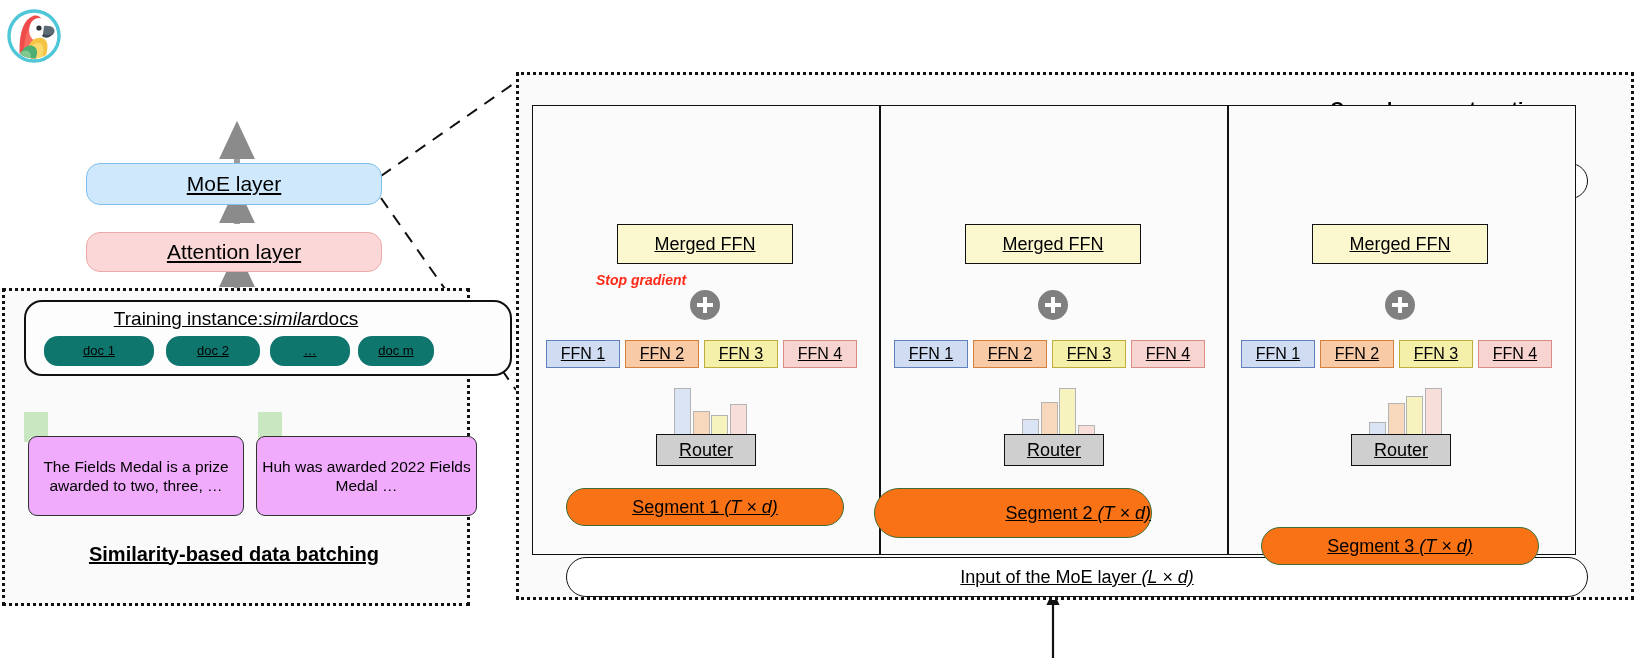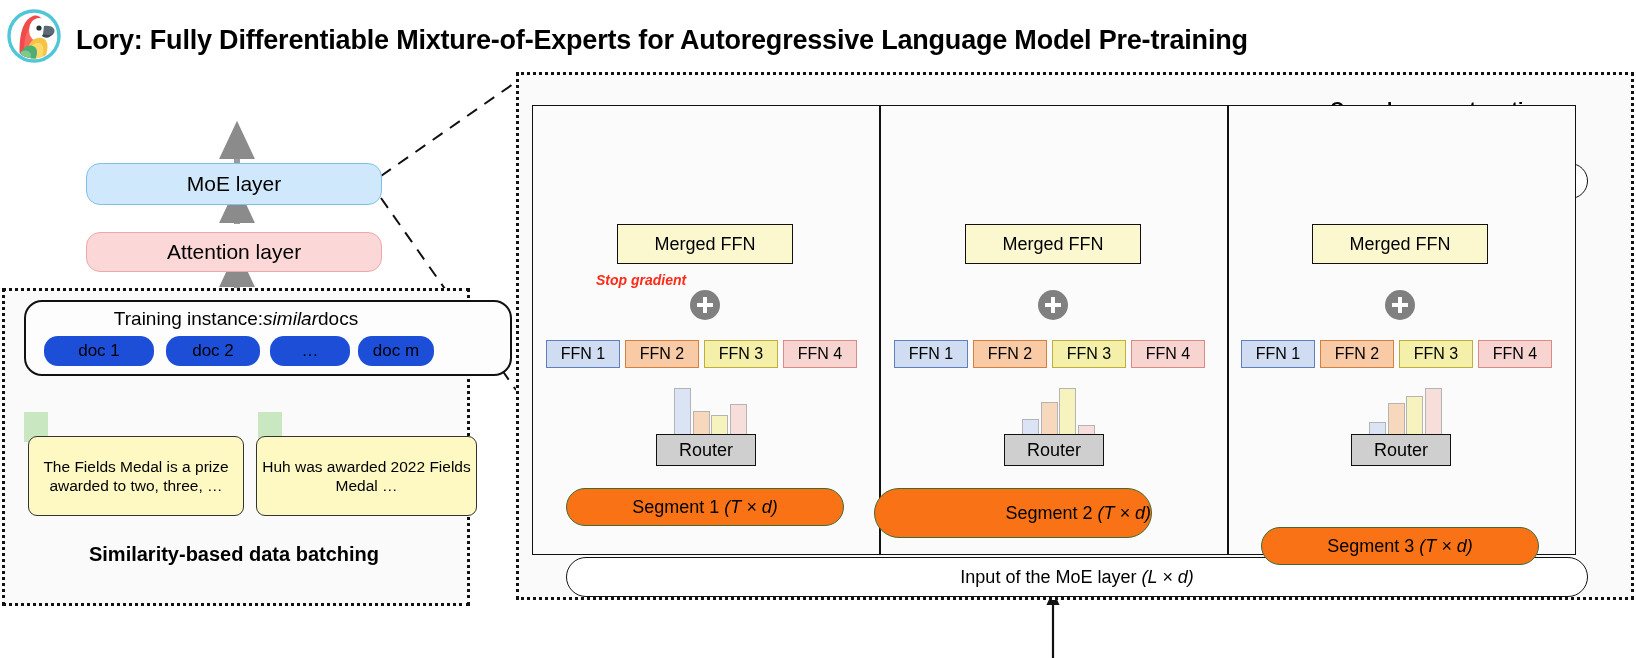--- a/index.html
+++ b/index.html
@@ -11,35 +11,35 @@
   .abs{position:absolute;}
 
   
   #header{left:0;top:0;width:1636px;height:72px;}
   #logo{left:6px;top:8px;width:56px;height:56px;}
   #title{left:76px;top:18px;height:44px;display:flex;align-items:center;
          font-size:27px;font-weight:bold;letter-spacing:-0.2px;white-space:nowrap;}
 
   
   .rbox{box-sizing:border-box;display:flex;align-items:center;justify-content:center;
-        text-align:center;line-height:1.15;}
+        text-align:center;line-height:1.15;text-decoration:underline;}
   .pill{border-radius:14px;border:1.6px solid #5a5a5a;}
 
   .moe{background:#cfe8fb;border:1.8px solid #7fc0ea;font-size:21px;}
   .attn{background:#fbd7d7;border:1.8px solid #eda9a9;font-size:21px;}
 
   .dotbox{border:3px dotted #111;background:#fafafa;box-sizing:border-box;}
   .solidbox{border:1.6px solid #111;background:#fbfbfb;box-sizing:border-box;}
 
   .traininst{border:2.2px solid #111;border-radius:18px;background:#fdfdfd;box-sizing:border-box;}
   .tilabel{font-size:19px;white-space:nowrap;}
   .tilabel i{font-style:italic;}
 
-  .docchip{background:#1d4ed8;border-radius:14px;font-size:17px;}
-  .doccard{border:1.6px solid #333;border-radius:9px;background:#fef9c3;
+  .docchip{background:#0f766e;border-radius:14px;font-size:13px;}
+  .doccard{border:1.6px solid #333;border-radius:9px;background:#f0abfc;
            font-size:15.5px;line-height:1.25;box-sizing:border-box;
            display:flex;align-items:center;justify-content:center;text-align:center;padding:0 4px;}
   .fileicon{width:24px;height:30px;background:#c9e7c0;}
   .caption{font-size:20px;font-weight:bold;white-space:nowrap;}
   .panel-title{font-size:19px;font-weight:bold;white-space:nowrap;}
 
   .outbar,.inbar{border:1.8px solid #111;border-radius:999px;background:#fff;
                  font-size:18px;box-sizing:border-box;}
   .mergedffn{background:#fbf7cf;border:1.6px solid #111;font-size:18px;box-sizing:border-box;}
   .router{background:#cfcfcf;border:1.4px solid #111;font-size:18px;box-sizing:border-box;}
@@ -77,21 +77,20 @@
         <path d="M37 26 C41 28 45 27 47 25 C45 30 39 31 36 28 Z" fill="#3f4b52"></path>
         <circle cx="33" cy="20" r="2.6" fill="#2b3338"></circle>
         <path d="M20 52 C20 38 26 28 36 30 C44 32 42 44 38 52 Z" fill="#f6c445"></path>
         <path d="M20 52 C21 42 26 34 33 35 C39 36 38 46 35 52 Z" fill="#fbd96a"></path>
         <path d="M14 52 C14 42 20 36 27 38 C33 40 31 48 29 52 Z" fill="#4cae72"></path>
         <path d="M12 52 C12 45 17 41 22 43 C26 45 25 49 24 52 Z" fill="#7fc98c"></path>
         <path d="M8 52 C8 47 11 44 15 46 C18 48 17 50 17 52 Z" fill="#57b8d8"></path>
       </g>
     </svg>
   </div>
-  <div class="abs" id="title">Lory: Fully Differentiable Mixture-of-Experts for Autoregressive Language Model Pre-training</div>
 </div>
 
 <svg class="ov">
   <defs>
     <marker id="agray" markerWidth="7" markerHeight="7" refX="3.2" refY="3" orient="auto">
       <path d="M0,0 L6.4,3 L0,6 z" fill="#8b8b8b"></path>
     </marker>
     <marker id="ablack" markerWidth="7" markerHeight="7" refX="3.2" refY="3" orient="auto">
       <path d="M0,0 L6.4,3 L0,6 z" fill="#111"></path>
     </marker>

